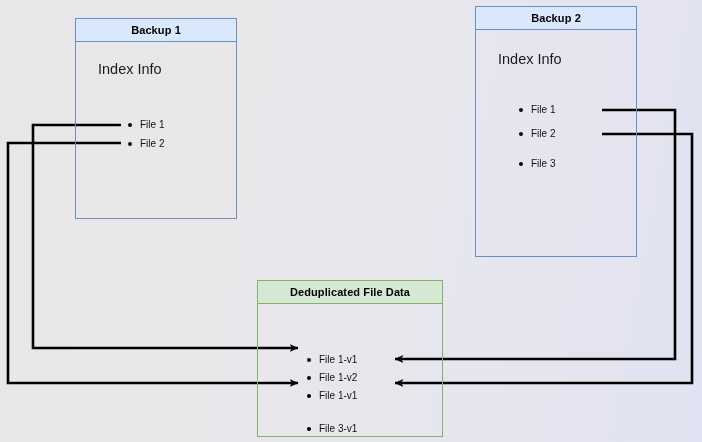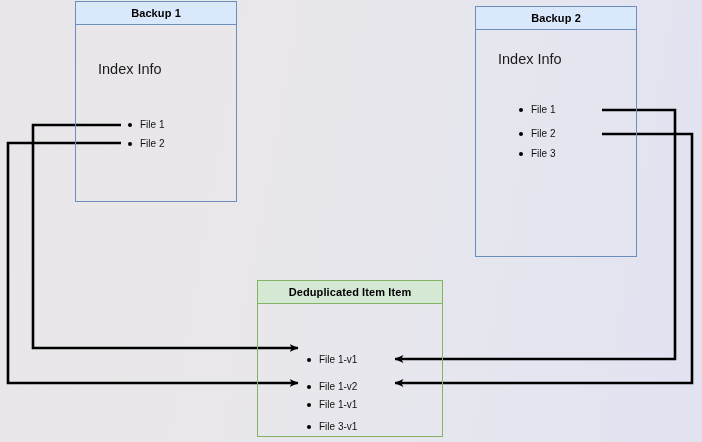--- a/index.html
+++ b/index.html
@@ -106,42 +106,42 @@
 
     <path d="M121,125 L33,125 L33,348 L298,348" fill="none" stroke="#000" stroke-width="2.6" stroke-linecap="butt" stroke-linejoin="miter" marker-end="url(#arrowhead)"></path>
 
     <path d="M121,143 L8,143 L8,383 L298,383" fill="none" stroke="#000" stroke-width="2.6" stroke-linecap="butt" stroke-linejoin="miter" marker-end="url(#arrowhead)"></path>
 
     <path d="M602,110 L675,110 L675,359 L395,359" fill="none" stroke="#000" stroke-width="2.6" stroke-linecap="butt" stroke-linejoin="miter" marker-end="url(#arrowhead)"></path>
 
     <path d="M602,134 L692,134 L692,383 L395,383" fill="none" stroke="#000" stroke-width="2.6" stroke-linecap="butt" stroke-linejoin="miter" marker-end="url(#arrowhead)"></path>
   </svg>
 
-  <div class="box" style="left:75px; top:1px; width:162px; height:201px;">
+  <div class="box" style="left:75px; top:18px; width:162px; height:201px;">
     <div class="box-title">Backup 1</div>
   </div>
   <div class="index-label" style="left:98px; top:61px;">Index Info</div>
   <ul class="file-list" style="left:127px; top:116px;">
     <li>File 1</li>
     <li style="margin-top:1px;">File 2</li>
   </ul>
 
   <div class="box" style="left:475px; top:6px; width:162px; height:251px;">
     <div class="box-title">Backup 2</div>
   </div>
   <div class="index-label" style="left:498px; top:51px;">Index Info</div>
   <ul class="file-list" style="left:518px; top:101px;">
     <li>File 1</li>
     <li style="margin-top:6px;">File 2</li>
-    <li style="margin-top:2px;text-align:right;">File 3</li>
+    <li style="margin-top:12px;text-align:right;">File 3</li>
   </ul>
 
   <div class="box green" style="left:257px; top:280px; width:186px; height:157px;">
-    <div class="box-title">Deduplicated Item Item</div>
+    <div class="box-title">Deduplicated File Data</div>
   </div>
   <ul class="file-list dedup" style="left:306px; top:351px;">
     <li>File 1-v1</li>
-    <li style="margin-top:9px;">File 1-v2</li>
+    <li style="margin-top:0px;">File 1-v2</li>
     <li style="margin-top:0px;">File 1-v1</li>
-    <li style="margin-top:4px;">File 3-v1</li>
+    <li style="margin-top:15px;">File 3-v1</li>
   </ul>
 
 </div>
 
 </body></html>

